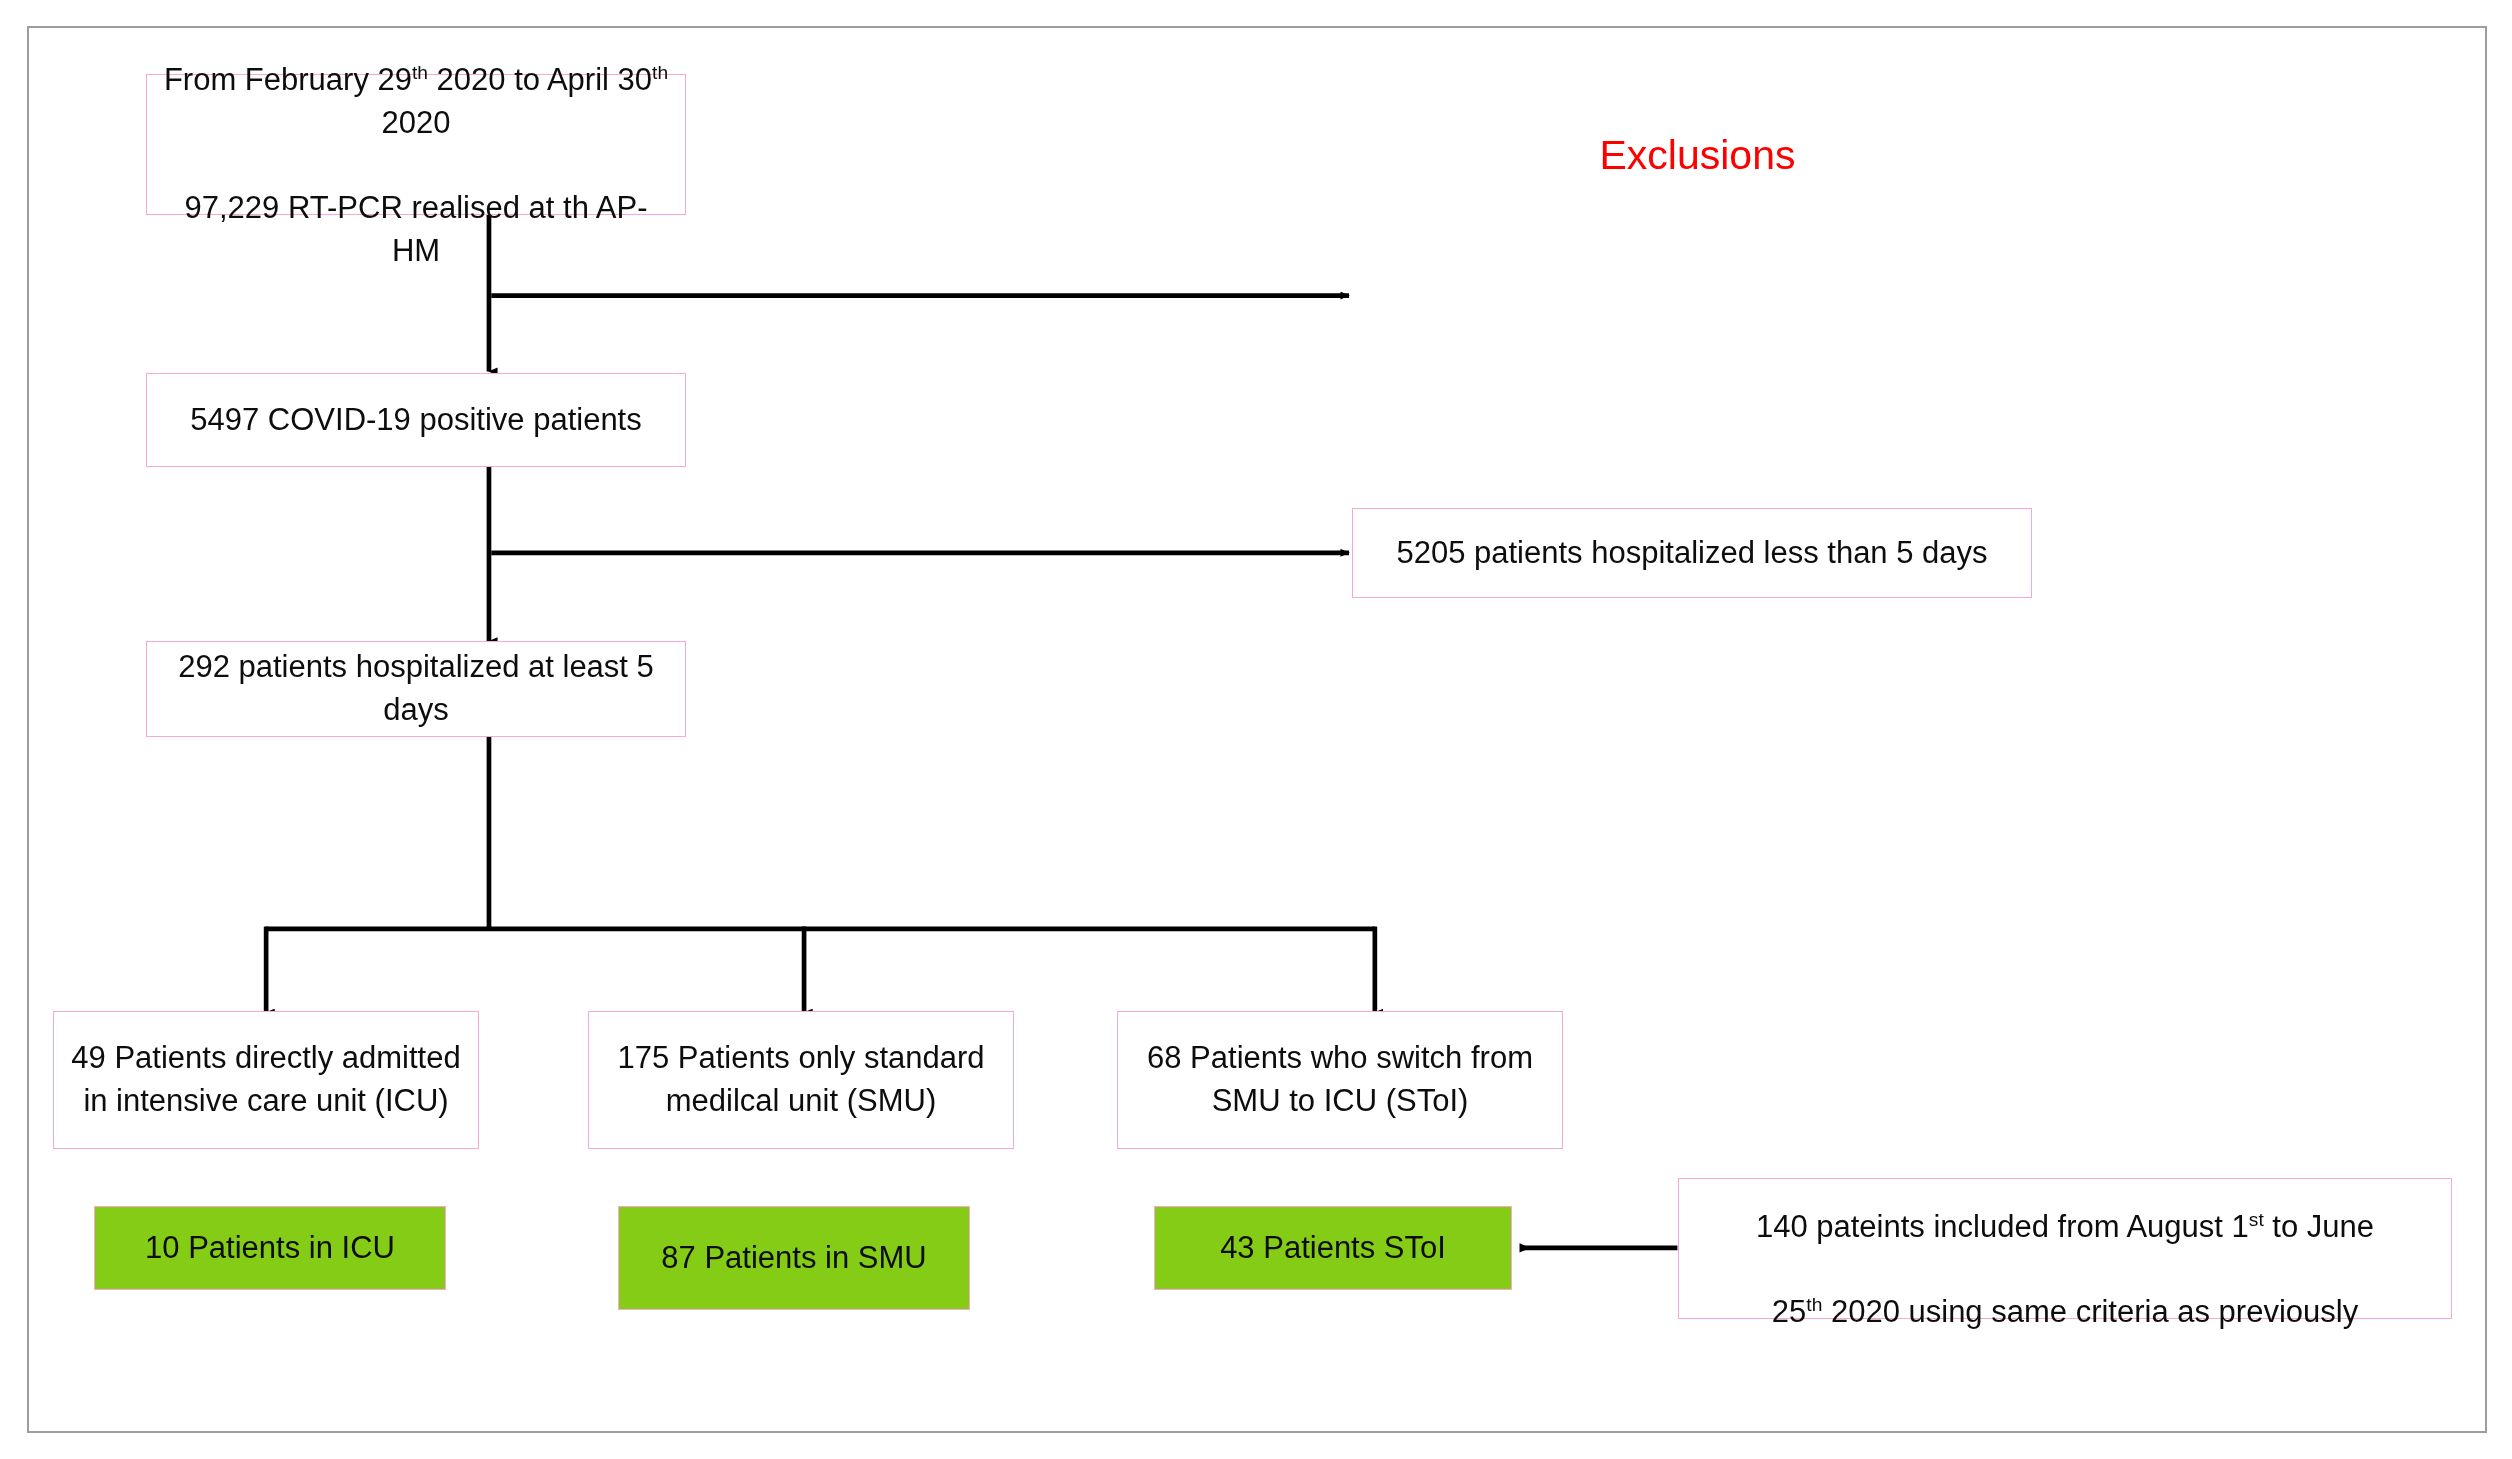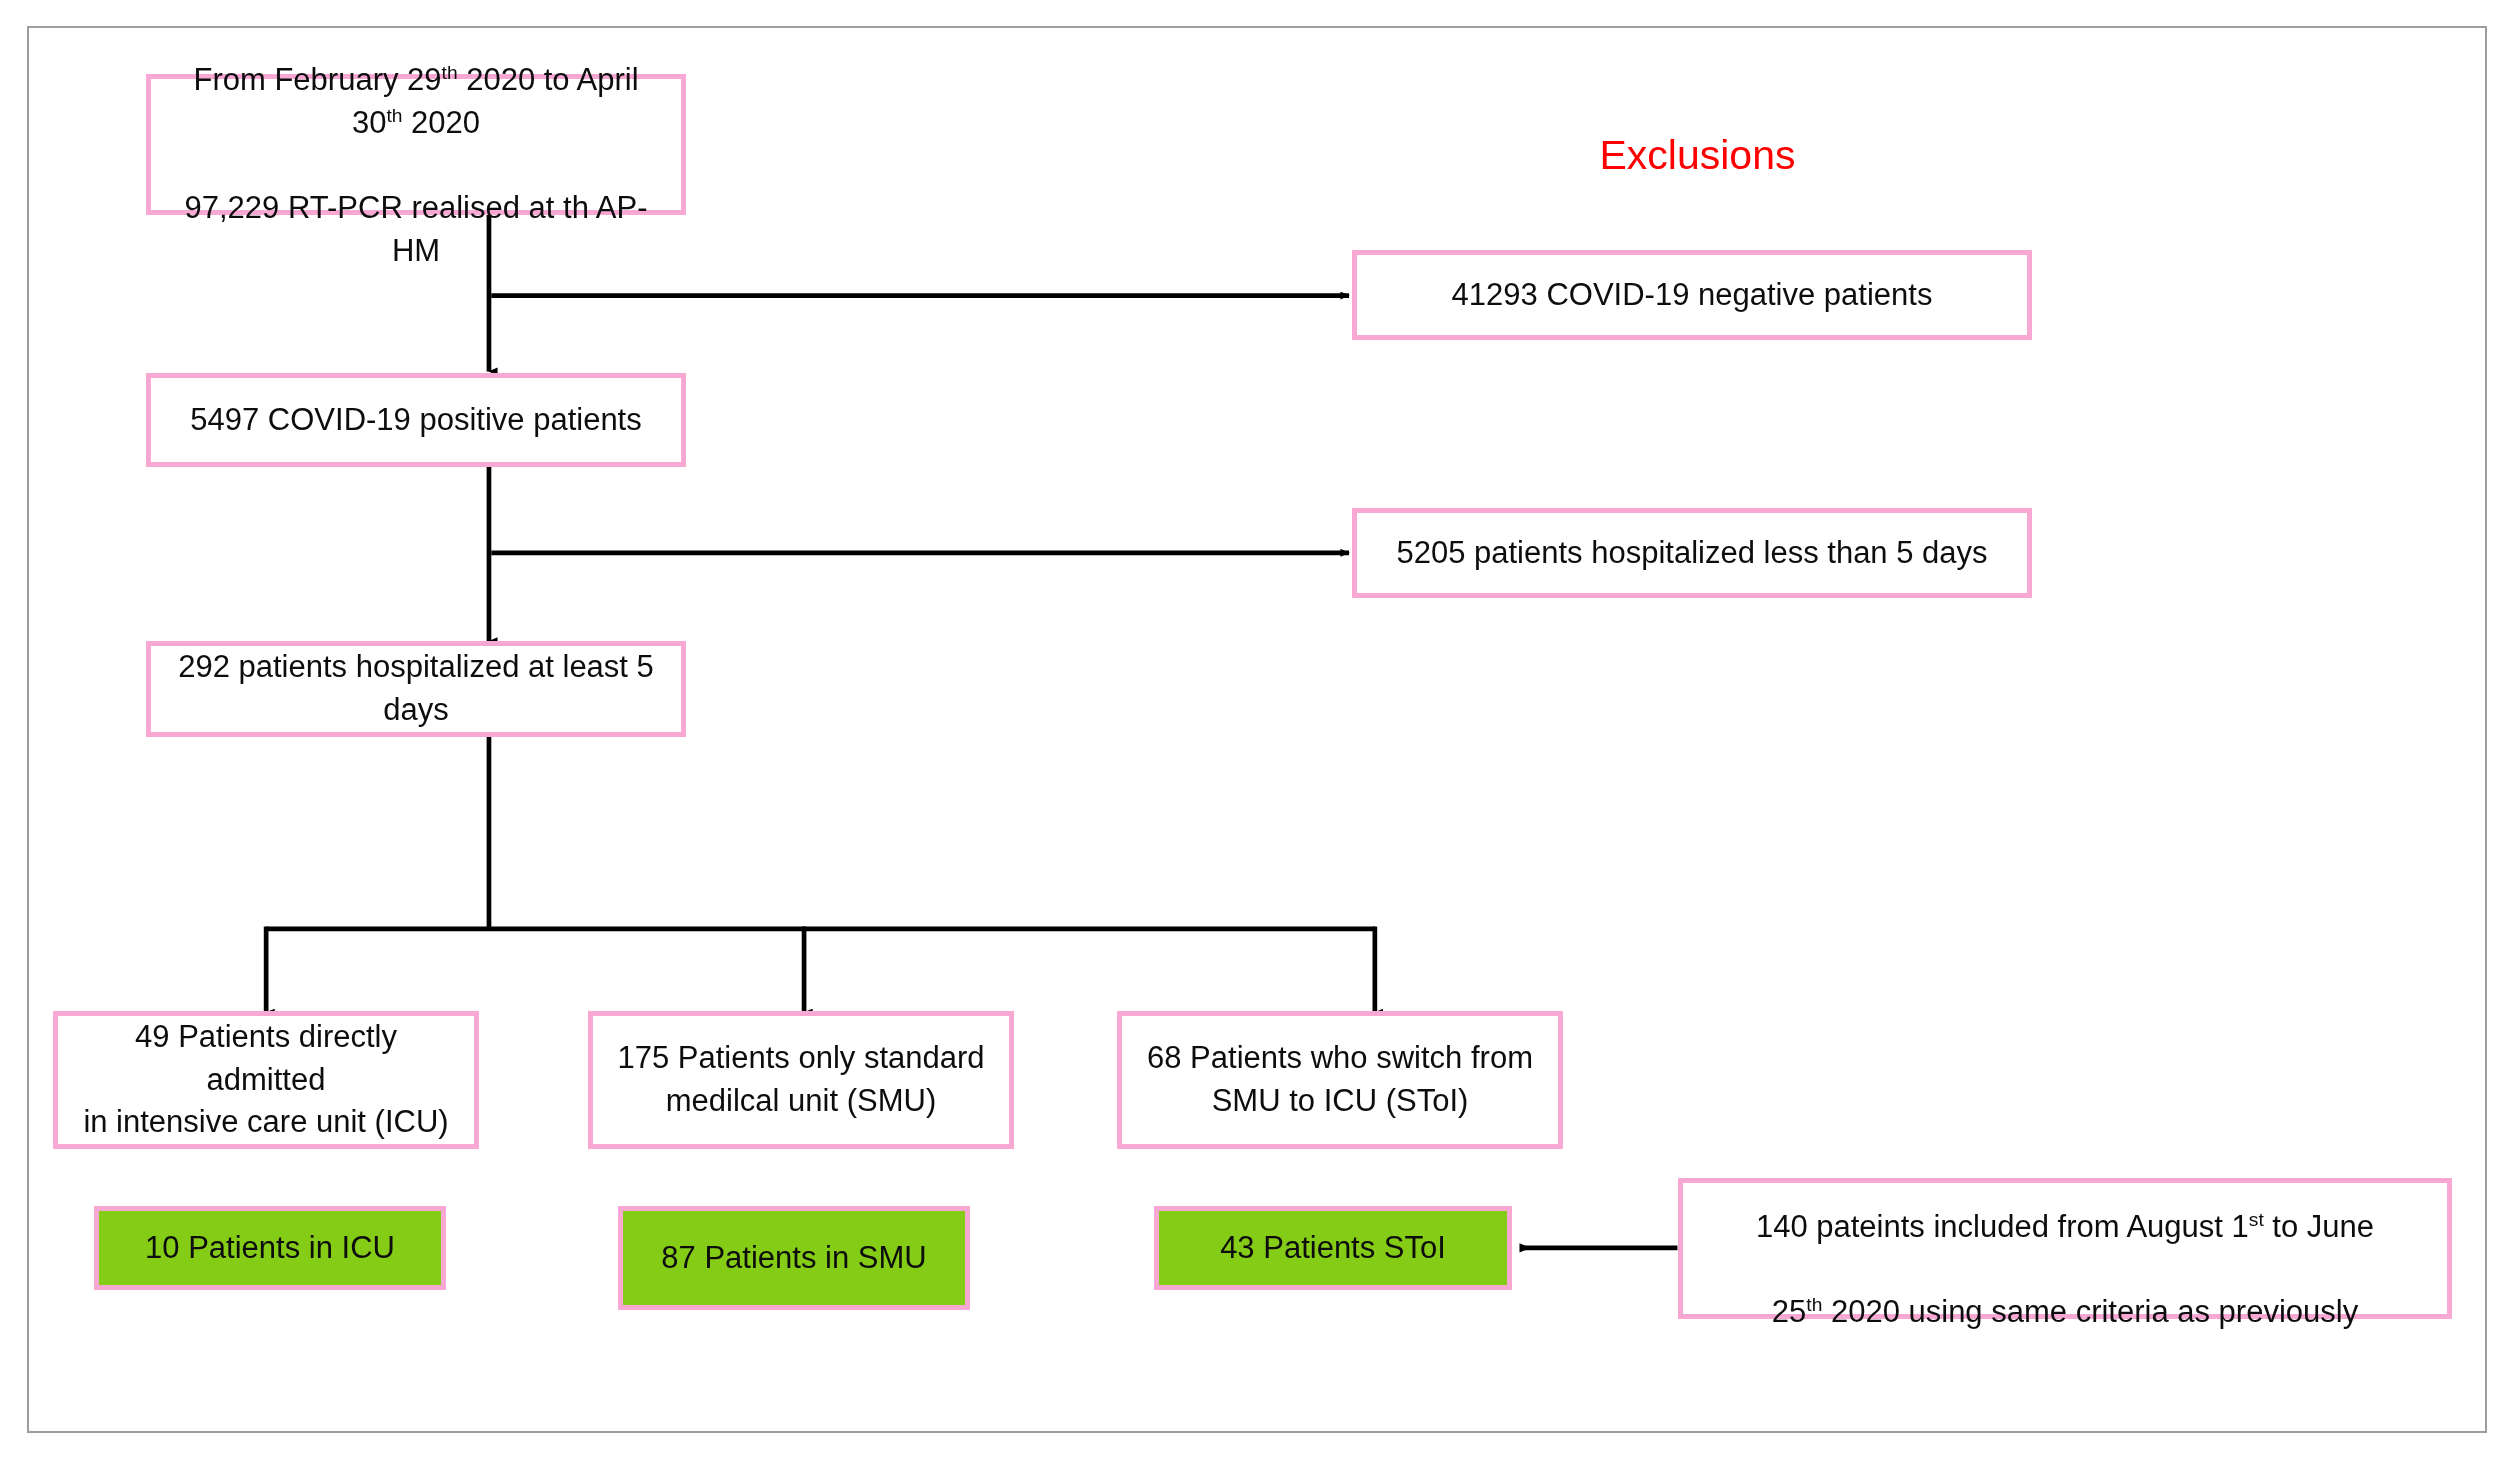--- a/index.html
+++ b/index.html
@@ -32,21 +32,21 @@
   #connectors {
     position: absolute;
     left: 0;
     top: 0;
     width: 2512px;
     height: 1459px;
   }
   .node {
     position: absolute;
     box-sizing: border-box;
-    border: 5px solid #f9a8d4;
+    border: 1px solid #f9a8d4;
     background: #ffffff;
     display: flex;
     align-items: center;
     justify-content: center;
     text-align: center;
     color: #0d0d0d;
     font-size: 31px;
     line-height: 1.38;
     padding: 3.1px 14px;
     z-index: 5;
@@ -135,23 +135,20 @@
   </div>
 
   <div class="node" style="left:146px; top:373px; width:540px; height:94px;">
     <span class="txt">5497 COVID-19 positive patients</span>
   </div>
 
   <div class="node" style="left:146px; top:641px; width:540px; height:96px;">
     <span class="txt">292 patients hospitalized at least 5 days</span>
   </div>
 
-  <div class="node" style="left:1352px; top:250px; width:680px; height:90px;">
-    <span class="txt">41293 COVID-19 negative patients</span>
-  </div>
 
   <div class="node" style="left:1352px; top:508px; width:680px; height:90px;">
     <span class="txt">5205 patients hospitalized less than 5 days</span>
   </div>
 
   <div class="node" style="left:53px; top:1011px; width:426px; height:138px;">
     <span class="txt">49 Patients directly admitted
 in intensive care unit (ICU)</span>
   </div>
 

